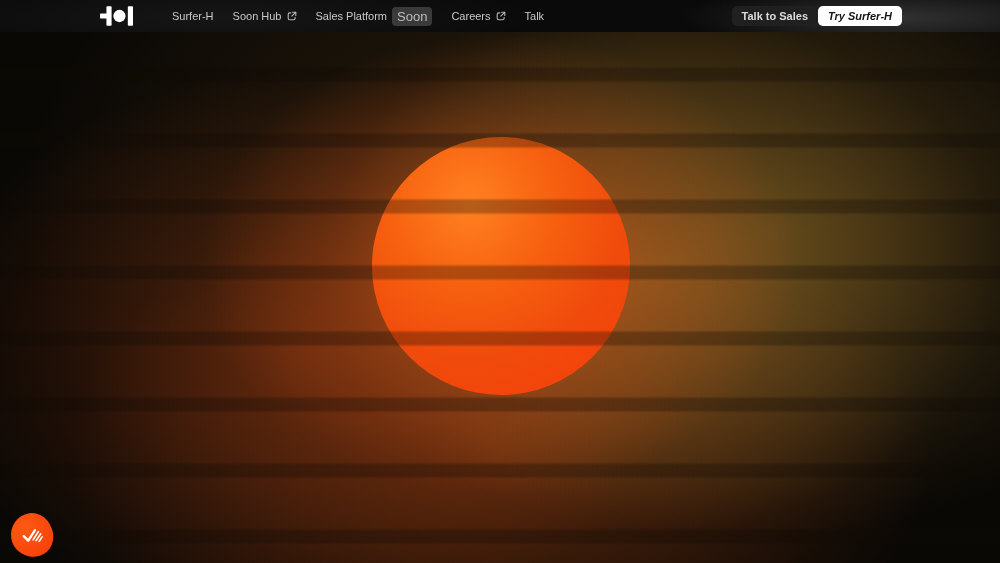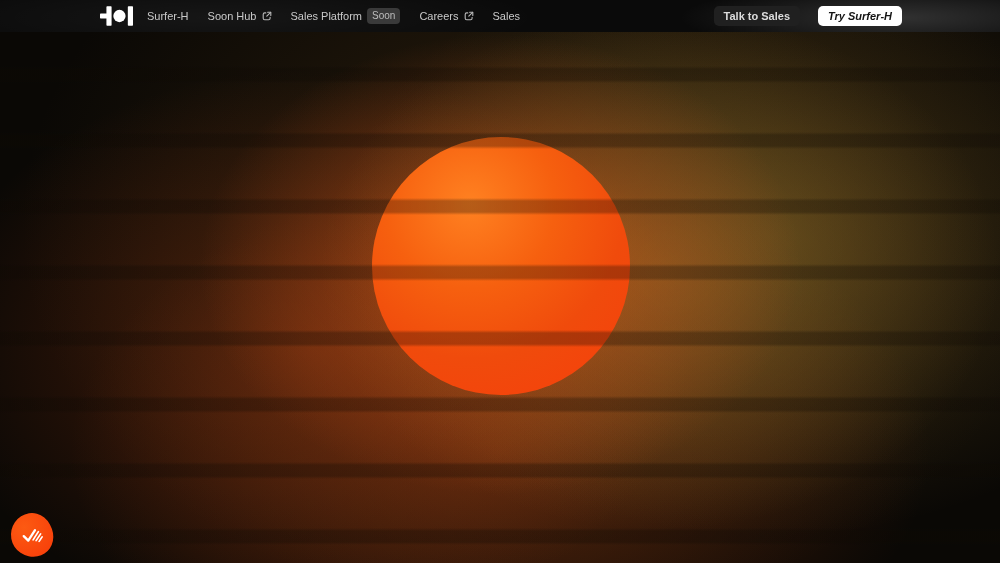--- a/index.html
+++ b/index.html
@@ -47,32 +47,32 @@
   header {
     position: absolute; top: 0; left: 0; right: 0; height: 32px;
     display: flex; align-items: center; justify-content: space-between;
     padding: 0 98px 0 100px;
     background:
       radial-gradient(220px 34px at 90% 55%, rgba(140,140,140,0.30), rgba(0,0,0,0) 100%),
       radial-gradient(320px 40px at 22% 55%, rgba(255,255,255,0.05), rgba(0,0,0,0) 100%),
       #0a0a0a;
     z-index: 10;
   }
-  .nav-left { display: flex; align-items: center; }
+  .nav-left { display: flex; align-items: center; gap: 25px; }
   .logo { display: flex; align-items: center; margin-right: 14px; cursor: pointer; }
   nav { display: flex; align-items: center; gap: 19px; }
   nav a {
     color: #c9c9c9; font-size: 11px; text-decoration: none; cursor: pointer;
     display: inline-flex; align-items: center; gap: 5px; white-space: nowrap;
   }
   .badge {
-    background: #3a3a3a; color: #bdbdbd; font-size: 10px; line-height: 1;
+    background: #3a3a3a; color: #bdbdbd; font-size: 13px; line-height: 1;
     padding: 3px 5px; border-radius: 4px;
   }
-  .actions { display: flex; align-items: center; gap: 18px; margin-left: 17px; }
+  .actions { display: flex; align-items: center; gap: 0; margin-left: 17px; }
   .btn {
     border: none; cursor: pointer; font-family: inherit;
     height: 20px; padding: 0 10px; border-radius: 5px; font-size: 11px; font-weight: 600;
     display: inline-flex; align-items: center; white-space: nowrap;
   }
   .btn-dark { background: #202020; color: #dcdcdc; }
   .btn-light { background: #ffffff; color: #141414; font-style: italic; }
 
   
   .widget {
@@ -129,21 +129,21 @@
           <span>Careers</span>
           <span style="display:inline-flex;">
             <svg width="10" height="10" viewBox="0 0 10 10" fill="none" xmlns="http://www.w3.org/2000/svg">
               <path d="M3.8 1.9H2.7C1.8 1.9 1.2 2.5 1.2 3.4V7.3C1.2 8.2 1.8 8.8 2.7 8.8H6.6C7.5 8.8 8.1 8.2 8.1 7.3V6.2" stroke="#b9b9b9" stroke-width="1.1" stroke-linecap="round"></path>
               <path d="M5.6 1.2H8.8V4.4" stroke="#b9b9b9" stroke-width="1.1" stroke-linecap="round" stroke-linejoin="round"></path>
               <path d="M8.6 1.4L4.8 5.2" stroke="#b9b9b9" stroke-width="1.1" stroke-linecap="round"></path>
             </svg>
           </span>
         </a>
         <a>
-          <span>Sales</span>
+          <span>Talk</span>
         </a>
       </nav>
     </div>
 
     <div class="actions">
       <button class="btn btn-dark">Talk to Sales</button>
       <button class="btn btn-light">Try Surfer-H</button>
     </div>
   </header>
 

